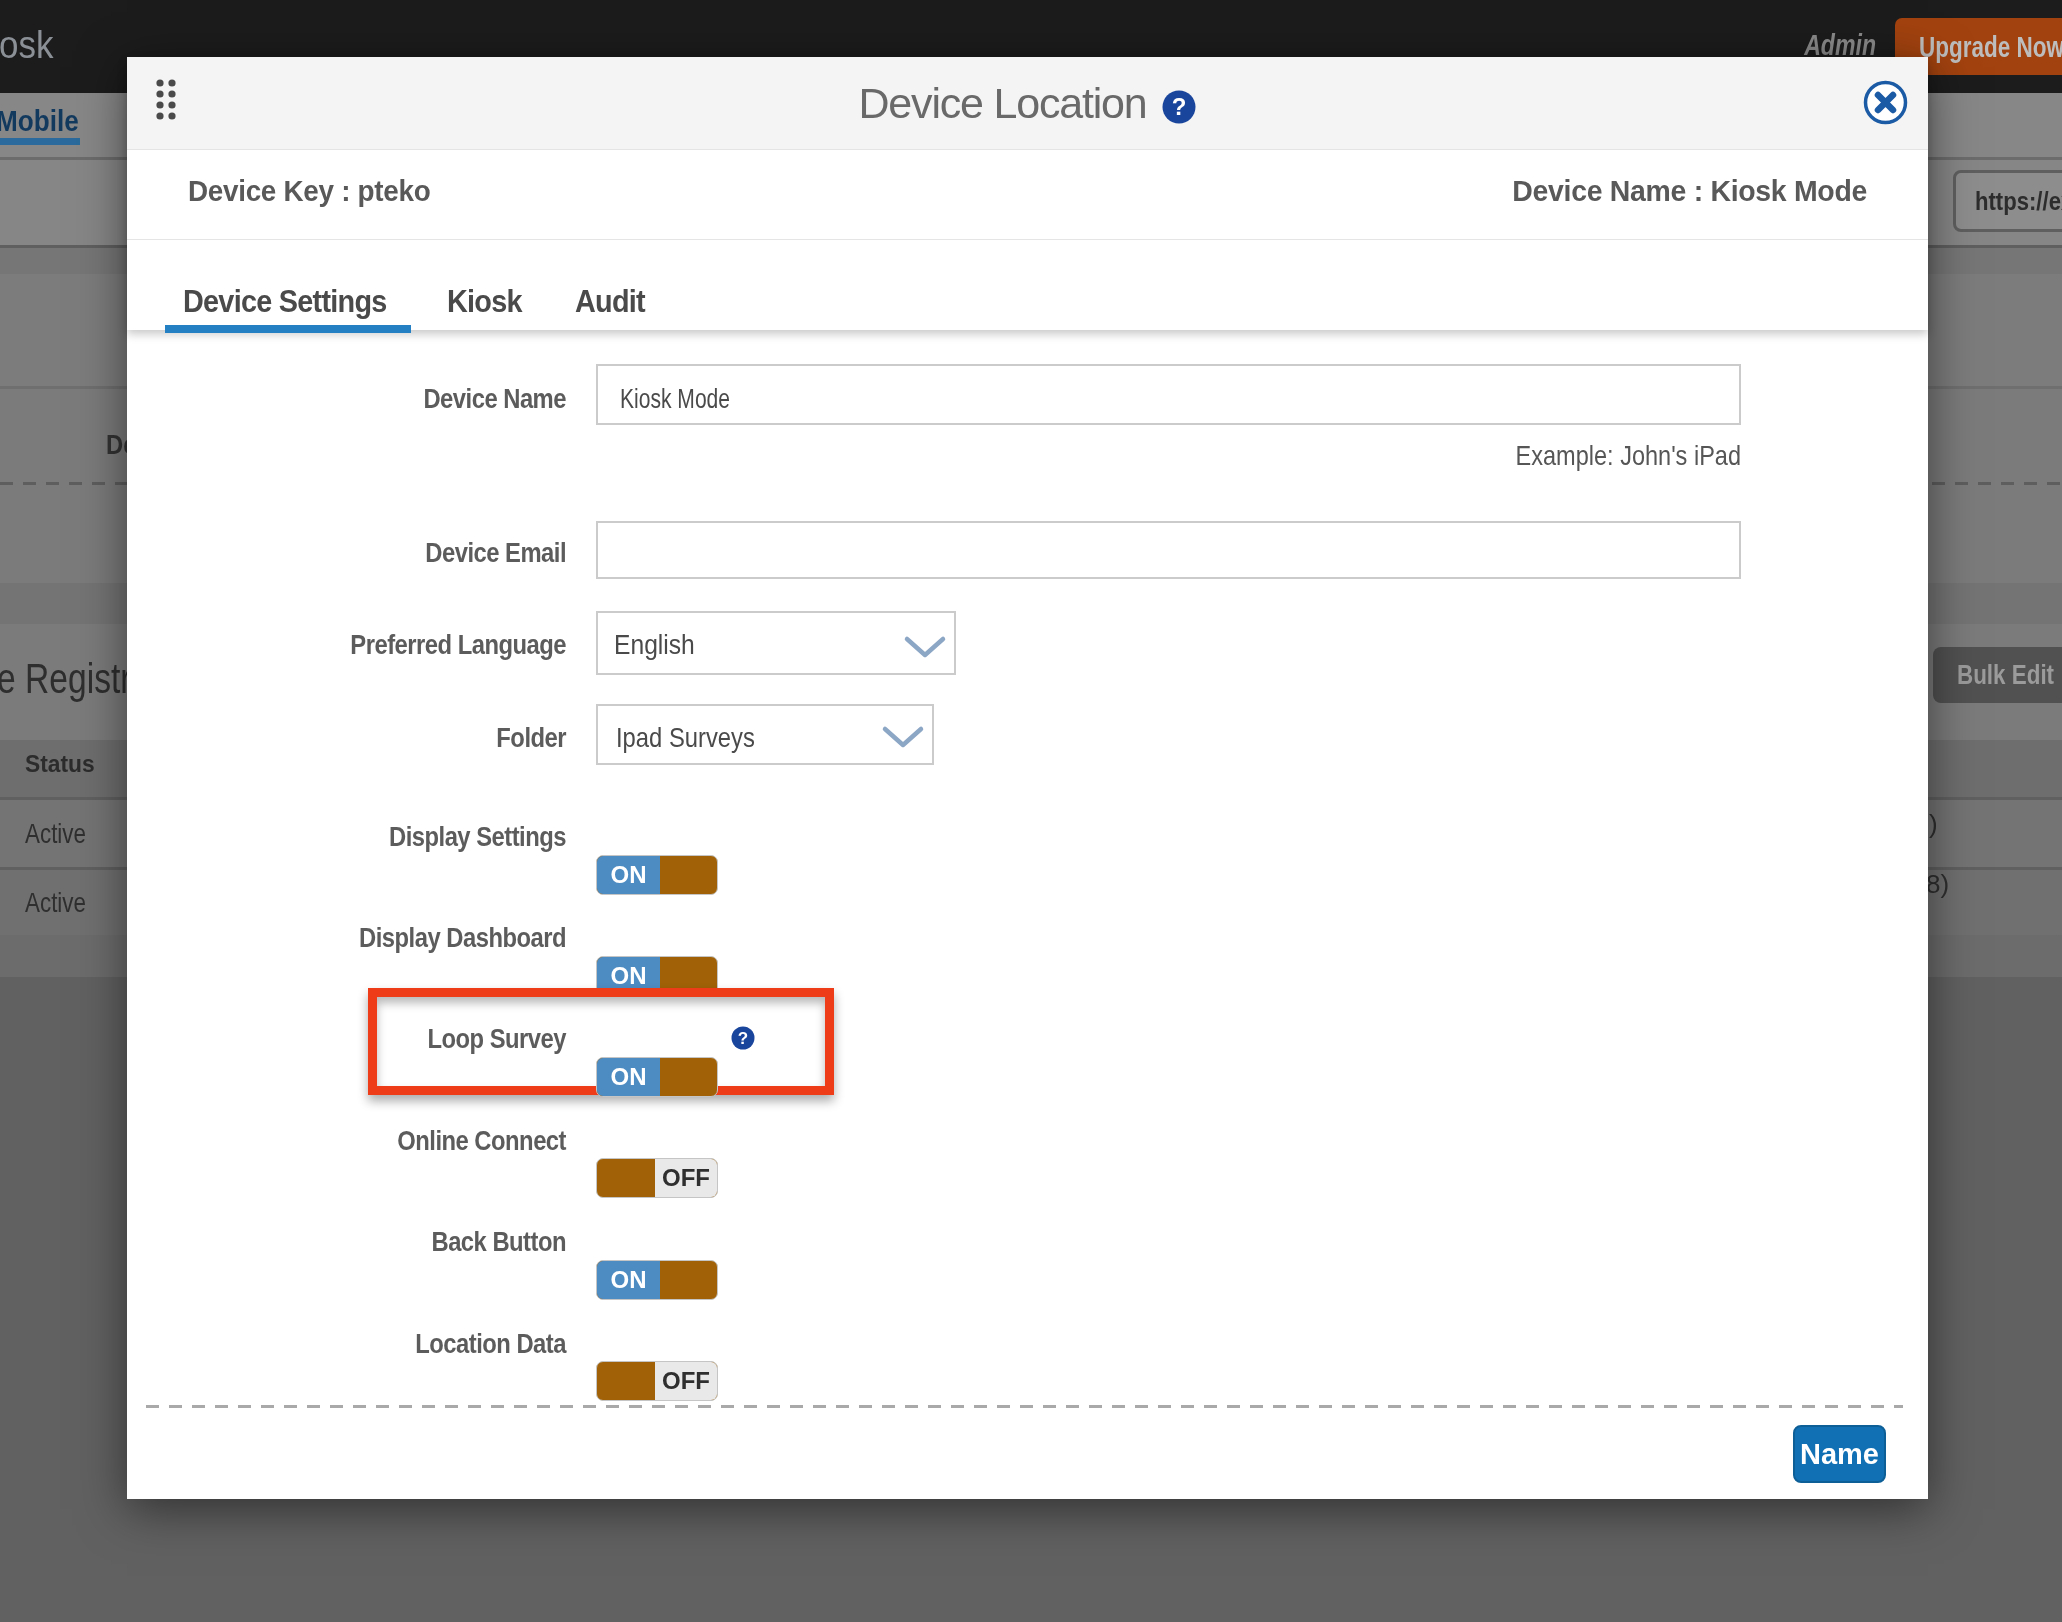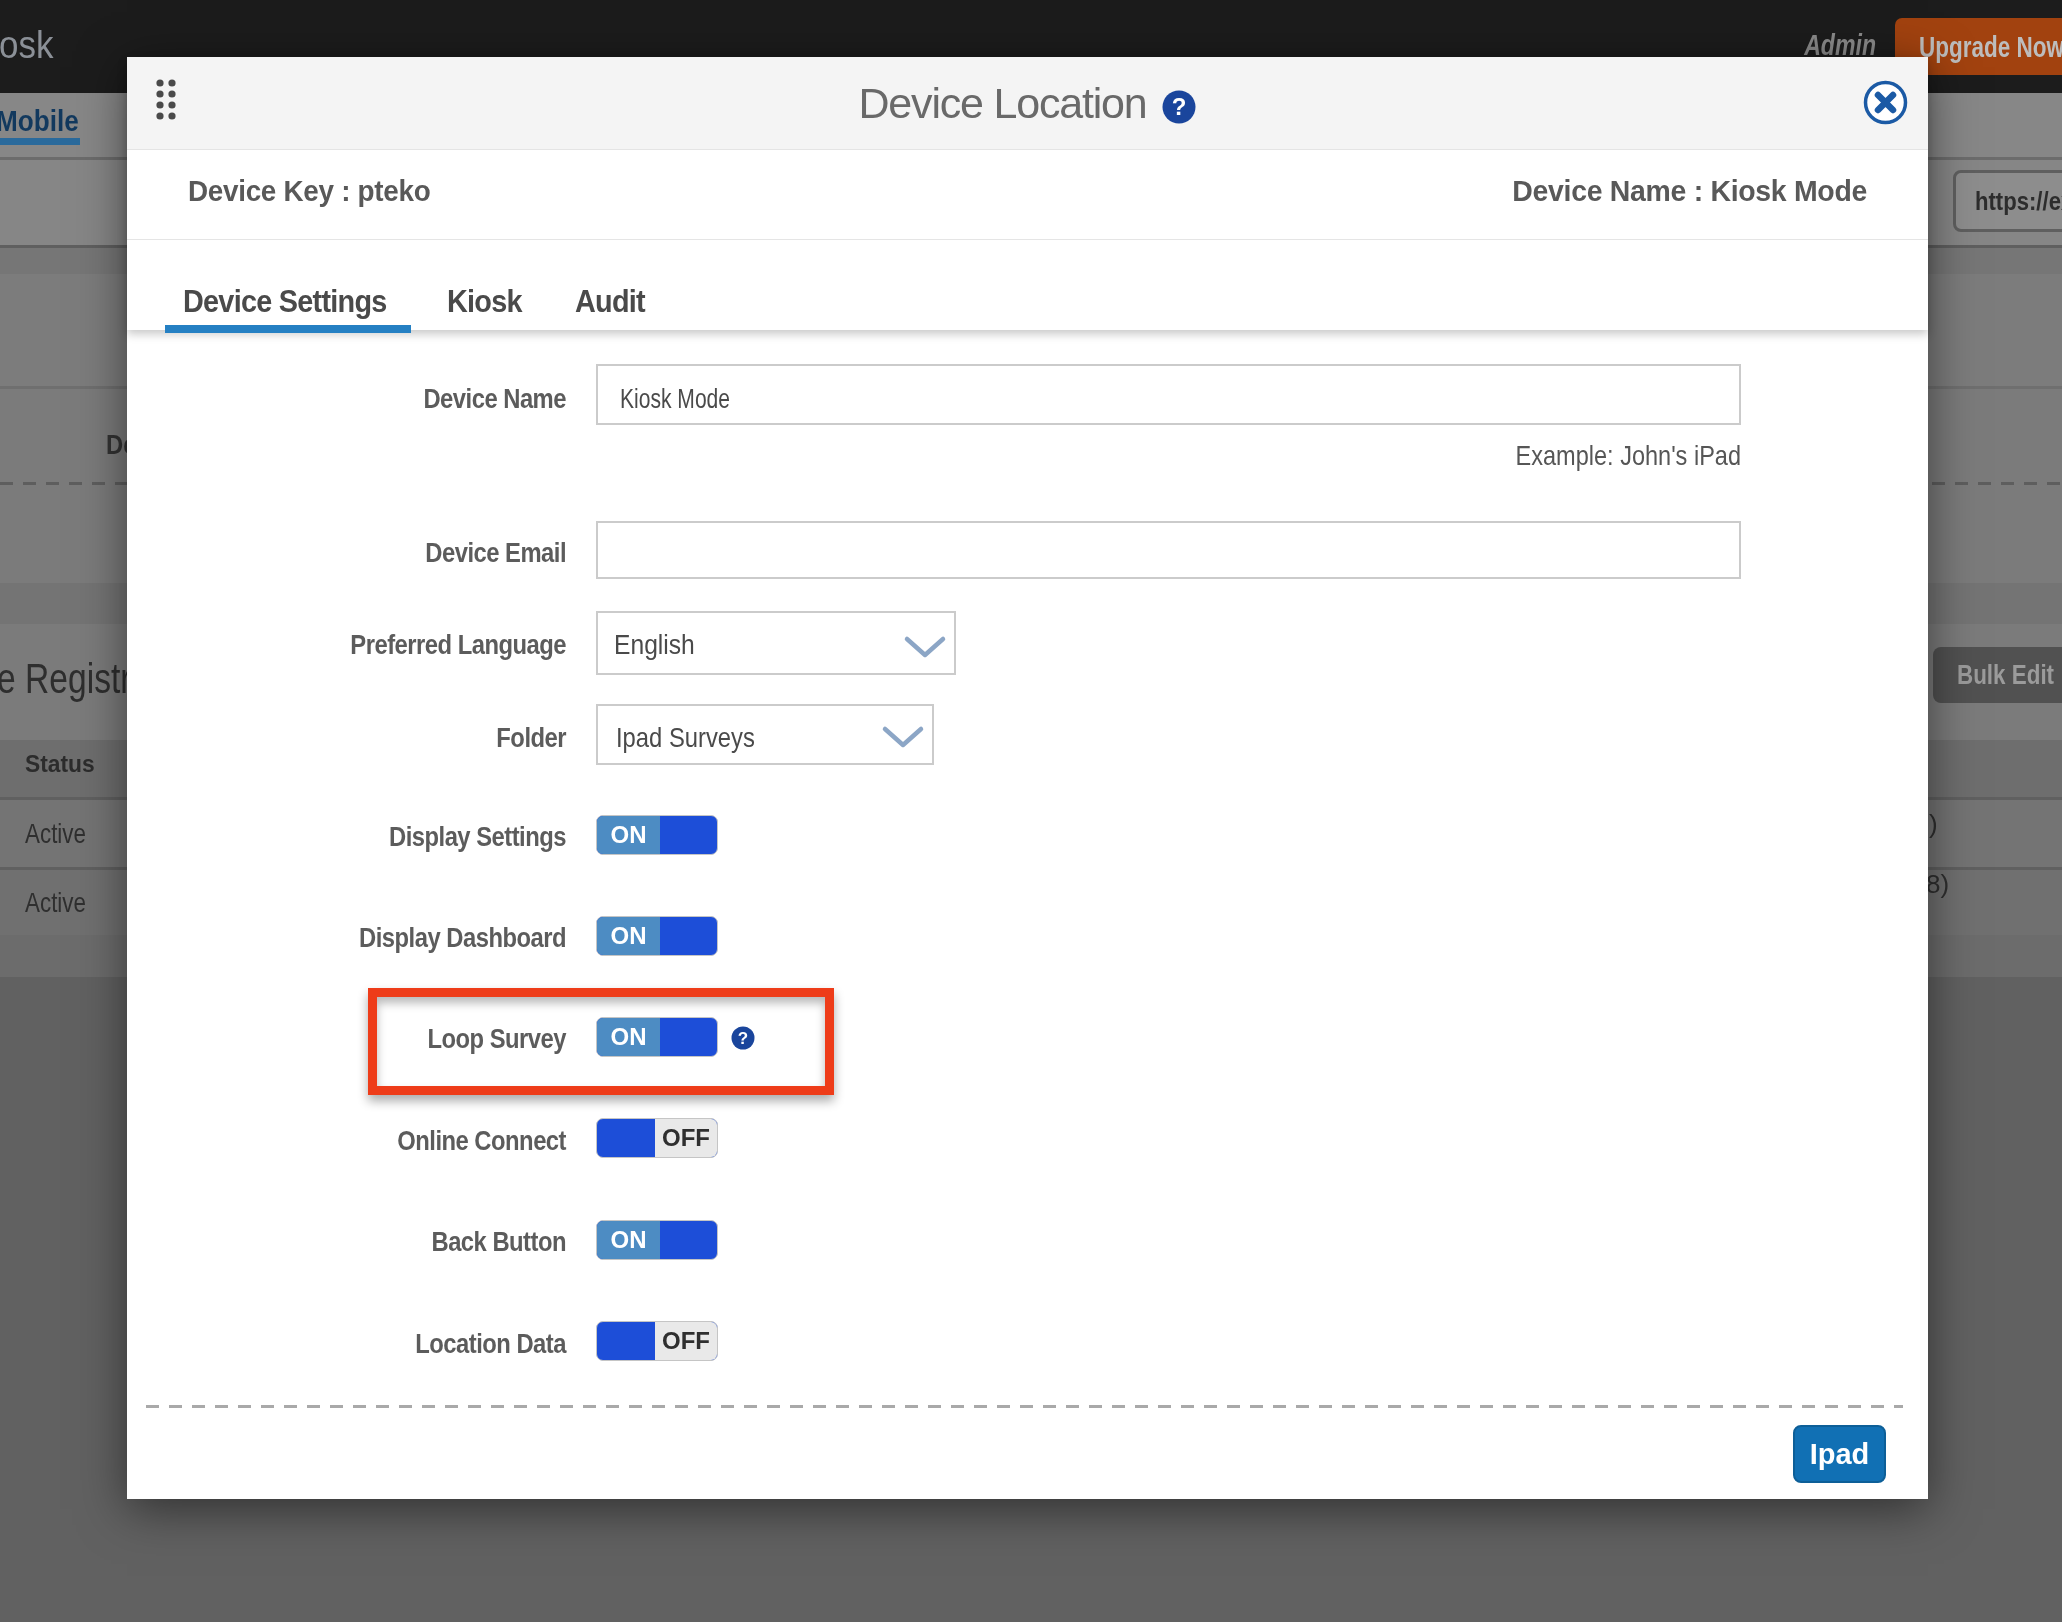--- a/index.html
+++ b/index.html
@@ -5,21 +5,21 @@
   html,body{margin:0;padding:0;}
   body{width:2062px;height:1622px;position:relative;overflow:hidden;
        font-family:"Liberation Sans",sans-serif;background:#616161;}
   .abs{position:absolute;}
   .band{position:absolute;left:0;width:2062px;}
   .sxl{transform-origin:left center;}
   .sxr{transform-origin:right center;}
   .lbl{text-align:right;font-size:28px;font-weight:700;color:#5c5c5c;letter-spacing:-0.6px;
        transform:scaleX(0.85);transform-origin:right center;}
   .inp{border:2px solid #cbcbcb;box-sizing:border-box;background:#ffffff;}
-  .tog{width:122px;height:40px;border:1px solid #c5c5c5;border-radius:7px;box-sizing:border-box;overflow:hidden;background:#1d4ed8;}
+  .tog{width:122px;height:40px;border:1px solid #c5c5c5;border-radius:7px;box-sizing:border-box;overflow:hidden;background:#a16207;margin-top:40px;}
   .tog .on{position:absolute;left:0;top:0;width:63px;height:38px;background:#4d8cc3;color:#ffffff;
            font-size:24px;font-weight:700;display:flex;align-items:center;justify-content:center;}
   .tog .off{position:absolute;right:0;top:0;width:62px;height:38px;background:#e9e9e9;color:#2f2f2f;
            font-size:24px;font-weight:700;display:flex;align-items:center;justify-content:center;}
 </style>
 </head>
 <body>
 
 <div class="band" style="top:0;height:93px;background:#1c1c1c;"></div>
 <div class="abs sxl" style="left:-1px;top:24px;font-size:38px;color:#8b9097;transform:scaleX(0.92);">osk</div>
@@ -154,14 +154,14 @@
       <div class="on">ON</div>
     </div>
 
   <div class="abs lbl" style="left:0;top:1271px;width:439px;">Location Data</div>
   <div class="abs tog" style="left:469px;top:1264px;">
       <div class="off">OFF</div>
     </div>
 
   <div class="abs" style="left:19px;top:1348px;width:1757px;height:3px;background:repeating-linear-gradient(90deg,#a9a9a9 0 13px,transparent 13px 23px);"></div>
   <div class="abs" style="left:1666px;top:1368px;width:93px;height:58px;background:#1170b4;border:2px solid #0d5f98;border-radius:8px;box-sizing:border-box;"></div>
-  <div class="abs" style="left:1666px;top:1381px;width:93px;text-align:center;font-size:29px;font-weight:700;color:#ffffff;">Ipad</div>
+  <div class="abs" style="left:1666px;top:1381px;width:93px;text-align:center;font-size:29px;font-weight:700;color:#ffffff;">Name</div>
 </div>
 
 </body></html>

